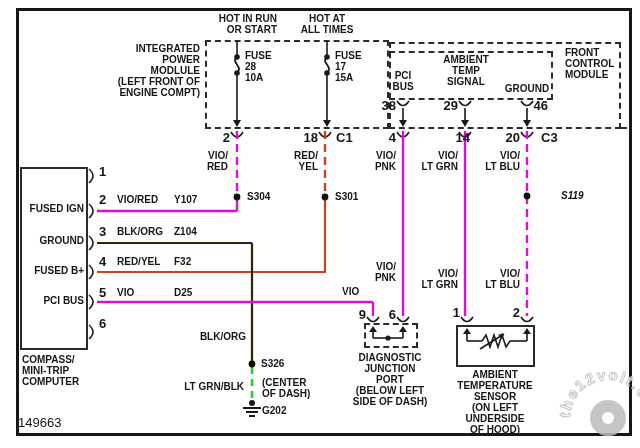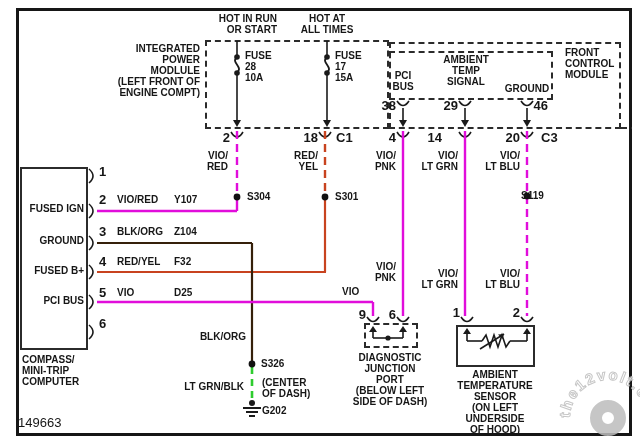--- a/index.html
+++ b/index.html
@@ -184,38 +184,38 @@
   <div class="lbl ctr" style="left:499px;top:83px;width:56px;">GROUND</div>
 
   <div class="lbl rt sm" style="left:378px;top:100px;width:18px;">38</div>
   <div class="lbl rt sm" style="left:440px;top:100px;width:18px;">29</div>
   <div class="lbl rt sm" style="left:500px;top:100px;width:18px;margin-left:30px;">46</div>
 
   <div class="lbl rt sm" style="left:214px;top:132px;width:16px;">2</div>
   <div class="lbl rt sm" style="left:300px;top:132px;width:18px;">18</div>
   <div class="lbl sm" style="left:336px;top:132px;">C1</div>
   <div class="lbl rt sm" style="left:380px;top:132px;width:16px;">4</div>
-  <div class="lbl rt sm" style="left:424px;top:132px;width:18px;">14</div>
+  <div class="lbl rt sm" style="left:452px;top:132px;width:18px;">14</div>
   <div class="lbl rt sm" style="left:502px;top:132px;width:18px;">20</div>
   <div class="lbl sm" style="left:541px;top:132px;">C3</div>
 
   <div class="lbl rt" style="left:183px;top:150px;width:45px;">VIO/
 RED</div>
   <div class="lbl rt" style="left:273px;top:150px;width:45px;">RED/
 YEL</div>
   <div class="lbl rt" style="left:351px;top:150px;width:45px;">VIO/
 PNK</div>
   <div class="lbl rt" style="left:406px;top:150px;width:52px;">VIO/
 LT GRN</div>
   <div class="lbl rt" style="left:468px;top:150px;width:52px;">VIO/
 LT BLU</div>
 
   <div class="lbl" style="left:247px;top:191px;">S304</div>
   <div class="lbl" style="left:335px;top:191px;">S301</div>
-  <div class="lbl" style="left:521px;top:190px;">S119</div>
+  <div class="lbl" style="left:561px;top:190px;font-style:italic;">S119</div>
   <div class="lbl" style="left:261px;top:358px;">S326</div>
 
   <div class="lbl sm" style="left:99px;top:166px;">1</div>
   <div class="lbl rt" style="left:24px;top:203px;width:60px;">FUSED IGN</div>
   <div class="lbl sm" style="left:99px;top:194px;">2</div>
   <div class="lbl" style="left:117px;top:194px;">VIO/RED</div>
   <div class="lbl" style="left:174px;top:194px;">Y107</div>
   <div class="lbl rt" style="left:24px;top:235px;width:60px;">GROUND</div>
   <div class="lbl sm" style="left:99px;top:226px;">3</div>
   <div class="lbl" style="left:117px;top:226px;">BLK/ORG</div>

